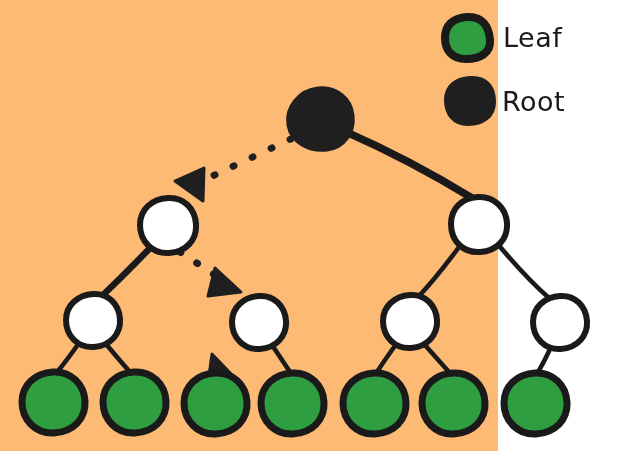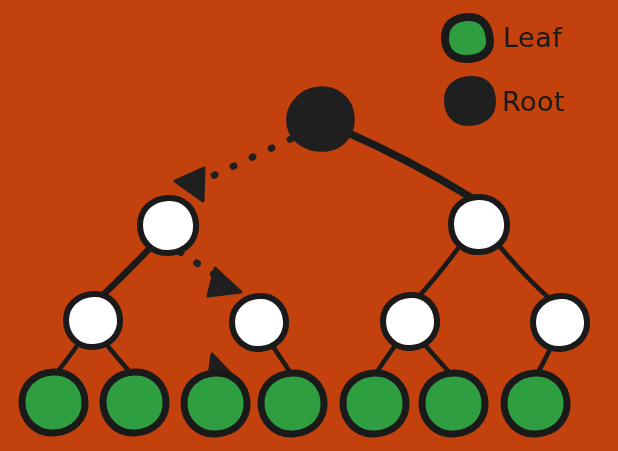--- a/index.html
+++ b/index.html
@@ -9,23 +9,23 @@
   }
   body {
     width: 618px;
     height: 451px;
     font-family: "DejaVu Sans", sans-serif;
     overflow: hidden;
     position: relative;
   }
   #diagram-root {
     position: relative;
-    width: 618px;
+    width: 498px;
     height: 451px;
-    background: #c2410c;
+    background: #fdba74;
     text-align: right;
   }
   svg.canvas {
     position: absolute;
     top: 0;
     left: 0;
     width: 618px;
     height: 451px;
     display: block;
   }

